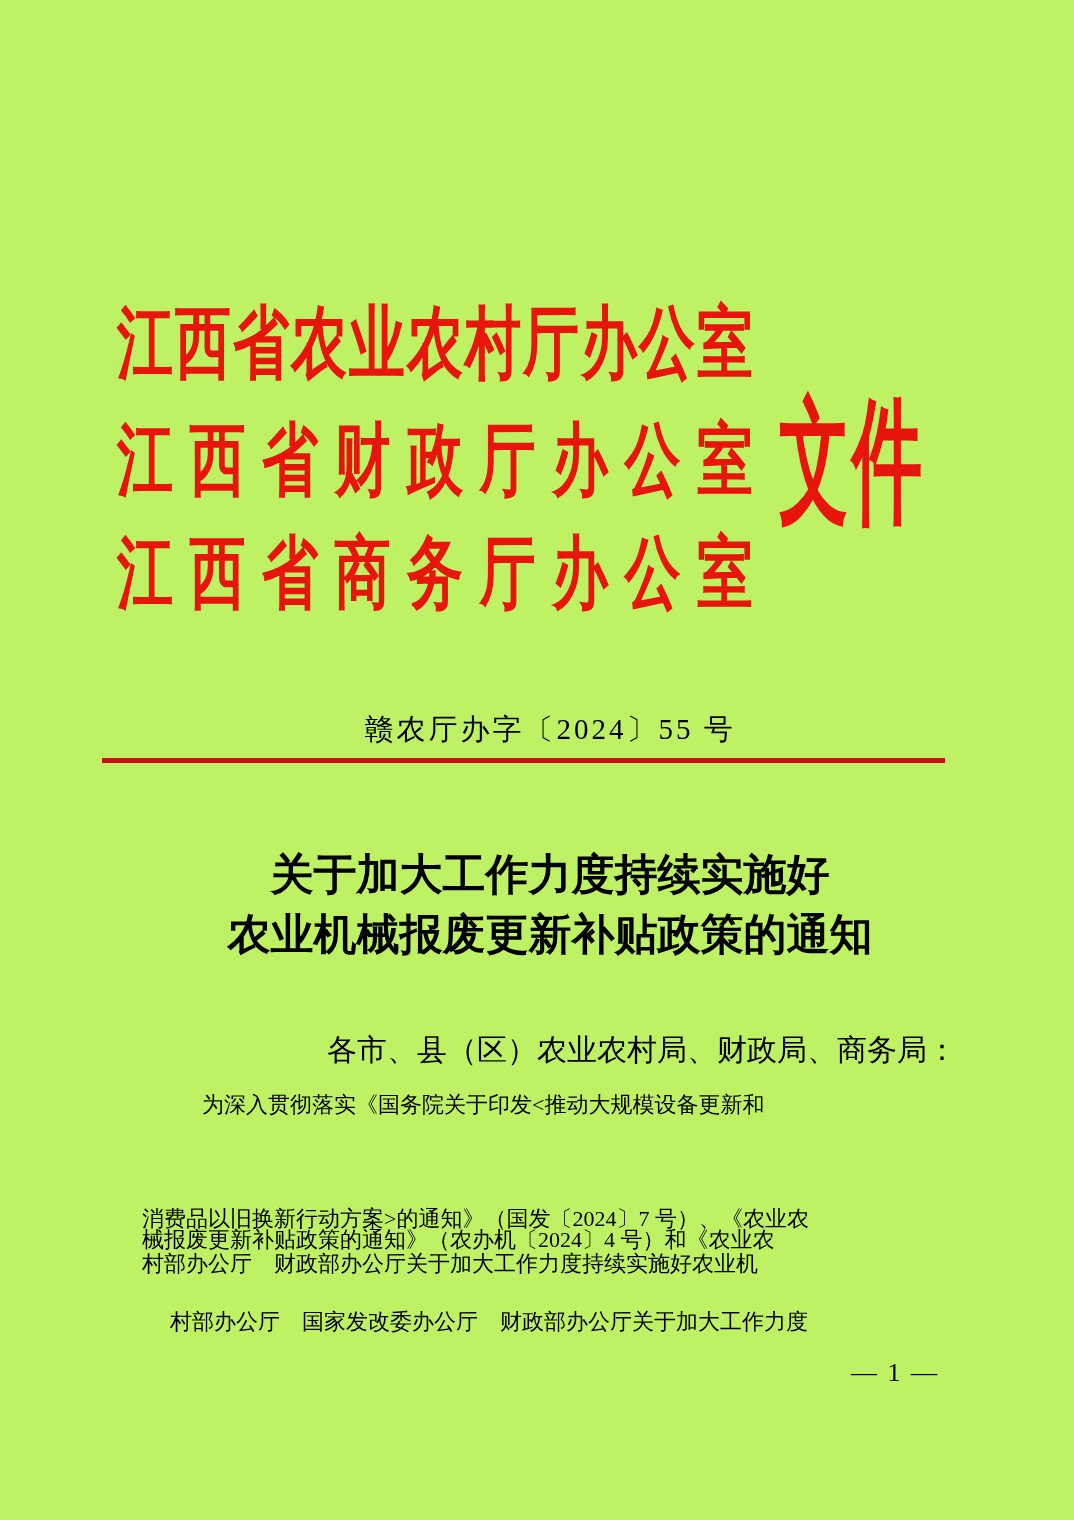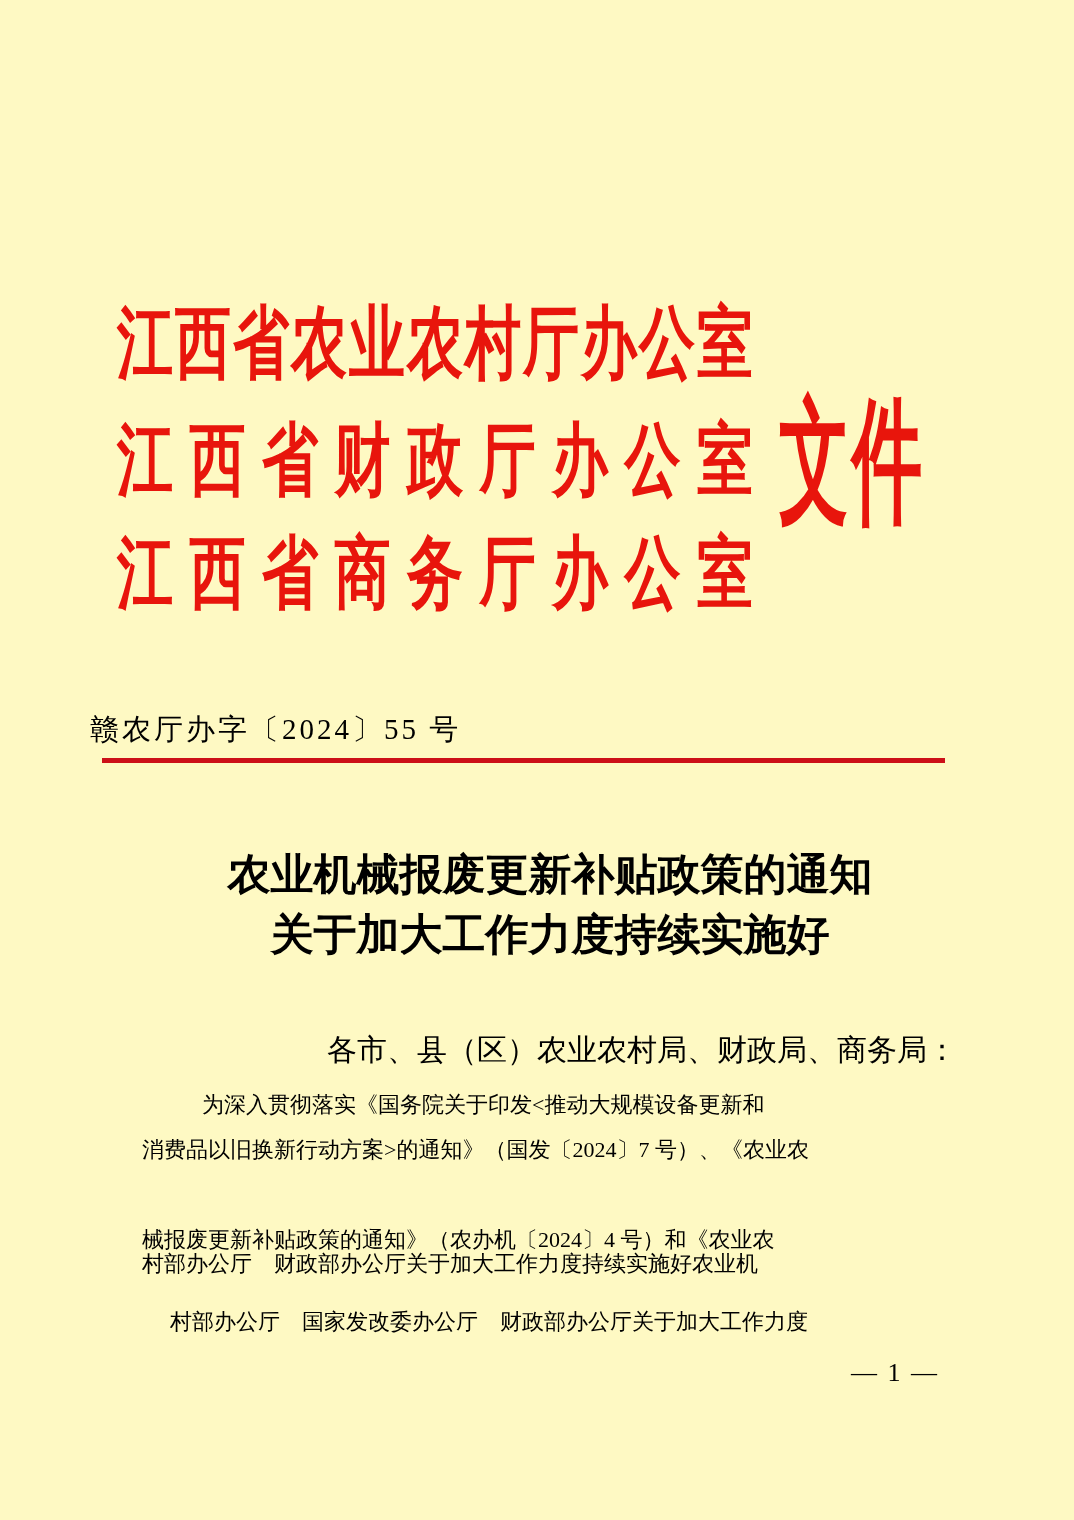--- a/index.html
+++ b/index.html
@@ -4,21 +4,21 @@
 <style>
   html, body {
     margin: 0;
     padding: 0;
     background: #ffffff;
   }
   .page {
     position: relative;
     width: 1074px;
     height: 1520px;
-    background: #fef9c3;
+    background: #bef264;
     overflow: hidden;
     font-family: "Liberation Serif", "DejaVu Serif", serif;
     color: #000000;
   }
 
   
   .agency-line {
     position: absolute;
     left: 117px;
     width: 636px;
@@ -50,21 +50,21 @@
     transform: scaleY(1.95);
     transform-origin: 0 0;
   }
 
   
   .doc-number {
     position: absolute;
     left: 90px;
     top: 712px;
     width: 920px;
-    text-align: left;
+    text-align: center;
     font-size: 29px;
     line-height: 34px;
     letter-spacing: 3px;
     white-space: nowrap;
   }
 
   
   .red-rule {
     position: absolute;
     left: 102px;
@@ -100,21 +100,21 @@
   }
   .body-line {
     position: absolute;
     left: 142px;
     width: 815px;
     font-size: 22px;
     line-height: 40px;
     white-space: nowrap;
   }
   .body-line-1 { top: 1085px; text-indent: 60px; }
-  .body-line-2 { top: 1130px; }
+  .body-line-2 { top: 1199px; }
   .body-line-3 { top: 1244px; }
   .body-line-4 { top: 1220px; }
   .body-line-5 { top: 1302px; margin-left: 28px; }
 
   
   .page-number {
     position: absolute;
     left: 820px;
     top: 1358px;
     width: 150px;
@@ -135,22 +135,22 @@
     <div class="agency-line agency-line-2">江西省财政厅办公室</div>
     <div class="agency-line agency-line-3">江西省商务厅办公室</div>
     <div class="doc-type-label">文件</div>
   </div>
 
   <div class="doc-number">赣农厅办字〔2024〕55 号</div>
 
   <div class="red-rule"></div>
 
   <div class="title-block">
+    <div class="title-line">关于加大工作力度持续实施好</div>
     <div class="title-line">农业机械报废更新补贴政策的通知</div>
-    <div class="title-line">关于加大工作力度持续实施好</div>
   </div>
 
   <div class="body">
     <div class="salutation">各市、县（区）农业农村局、财政局、商务局：</div>
     <div class="body-line body-line-1">为深入贯彻落实《国务院关于印发&lt;推动大规模设备更新和</div>
     <div class="body-line body-line-2">消费品以旧换新行动方案&gt;的通知》（国发〔2024〕7 号）、《农业农</div>
     <div class="body-line body-line-3">村部办公厅　财政部办公厅关于加大工作力度持续实施好农业机</div>
     <div class="body-line body-line-4">械报废更新补贴政策的通知》（农办机〔2024〕4 号）和《农业农</div>
     <div class="body-line body-line-5">村部办公厅　国家发改委办公厅　财政部办公厅关于加大工作力度</div>
   </div>

